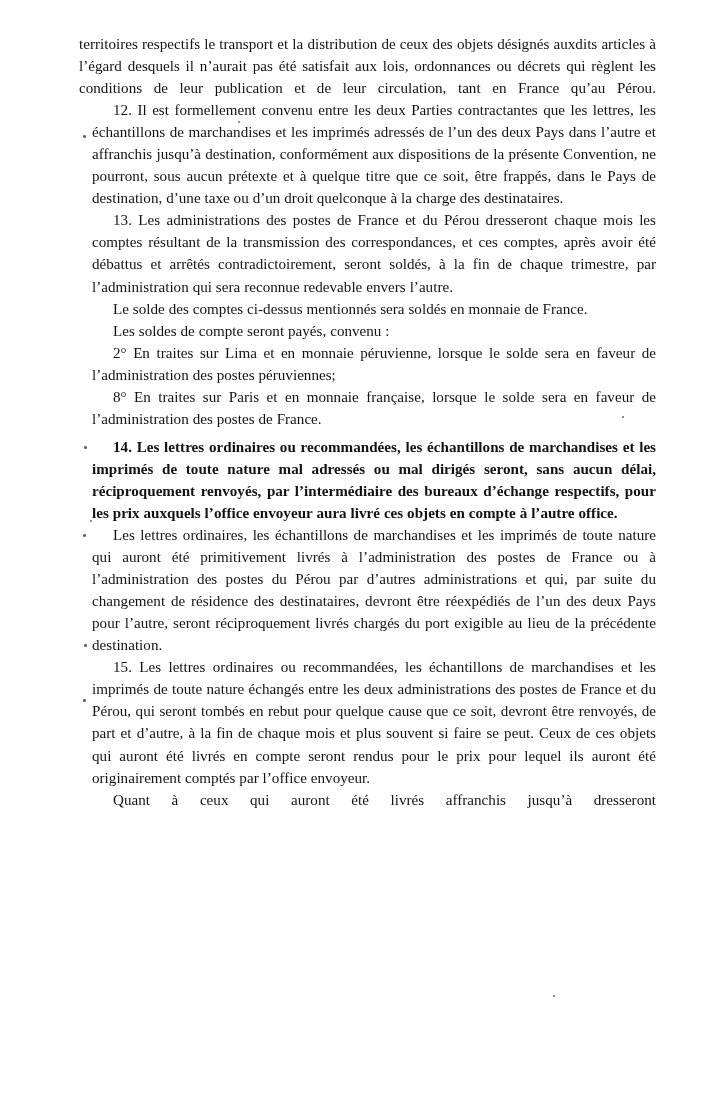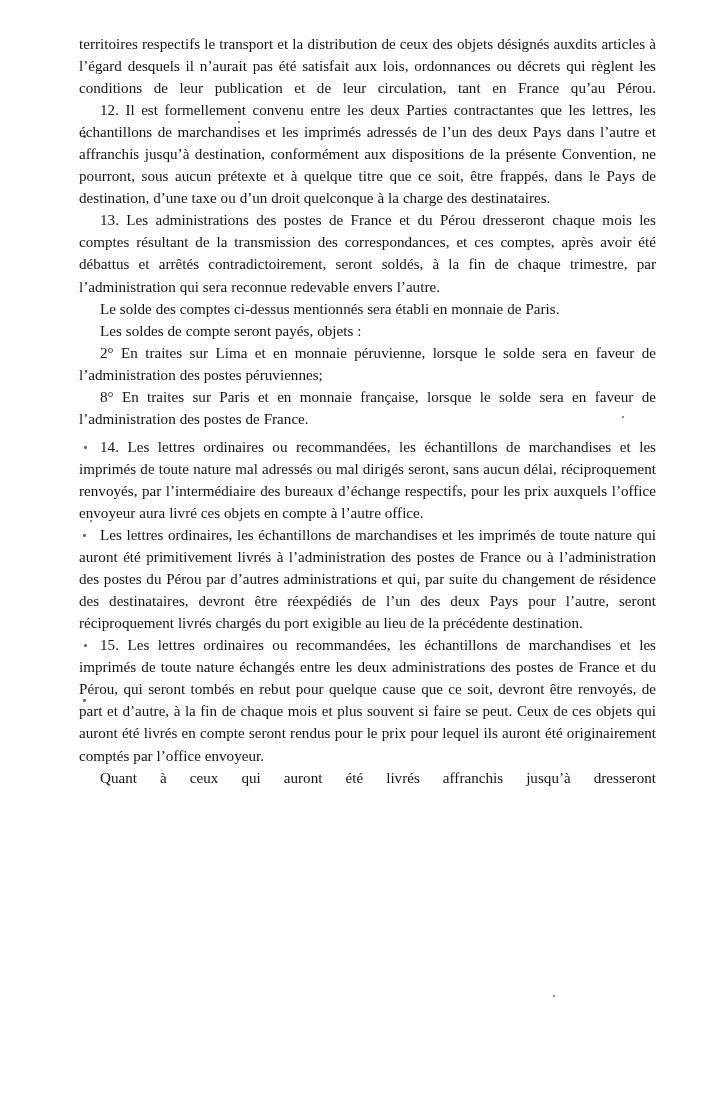--- a/index.html
+++ b/index.html
@@ -36,43 +36,45 @@
     word-spacing: 0.1px;
     letter-spacing: 0.02px;
     -webkit-font-smoothing: antialiased;
   }
   
   p.para.force-justify {
     text-align-last: justify;
   }
   p.para.indent {
     text-indent: 21px;
+    margin-left: 13px;
   }
   p.para.gap-before {
     margin-top: 6px;
+    font-weight: bold;
   }
   
   .speck {
     position: absolute;
     background: #2a2a2a;
     border-radius: 50%;
     opacity: 0.72;
   }
 </style>
 </head>
 <body>
 
 <div id="page">
 
   <div id="text-column">
       <p class="para force-justify">territoires respectifs le transport et la distribution de ceux des objets désignés auxdits articles à l’égard desquels il n’aurait pas été satisfait aux lois, ordonnances ou décrets qui règlent les conditions de leur publication et de leur circulation, tant en France qu’au Pérou.</p>
       <p class="para indent">12. Il est formellement convenu entre les deux Parties contractantes que les lettres, les échantillons de marchandises et les imprimés adressés de l’un des deux Pays dans l’autre et affranchis jusqu’à destination, conformément aux dispositions de la présente Convention, ne pourront, sous aucun prétexte et à quelque titre que ce soit, être frappés, dans le Pays de destination, d’une taxe ou d’un droit quelconque à la charge des destinataires.</p>
       <p class="para indent">13. Les administrations des postes de France et du Pérou dresseront chaque mois les comptes résultant de la transmission des correspondances, et ces comptes, après avoir été débattus et arrêtés contradictoirement, seront soldés, à la fin de chaque trimestre, par l’administration qui sera reconnue redevable envers l’autre.</p>
-      <p class="para indent">Le solde des comptes ci-dessus mentionnés sera établi en monnaie de Paris.</p>
-      <p class="para indent">Les soldes de compte seront payés, objets :</p>
+      <p class="para indent">Le solde des comptes ci-dessus mentionnés sera soldés en monnaie de France.</p>
+      <p class="para indent">Les soldes de compte seront payés, convenu :</p>
       <p class="para indent">2° En traites sur Lima et en monnaie péruvienne, lorsque le solde sera en faveur de l’administration des postes péruviennes;</p>
       <p class="para indent">8° En traites sur Paris et en monnaie française, lorsque le solde sera en faveur de l’administration des postes de France.</p>
       <p class="para indent gap-before">14. Les lettres ordinaires ou recommandées, les échantillons de marchandises et les imprimés de toute nature mal adressés ou mal dirigés seront, sans aucun délai, réciproquement renvoyés, par l’intermédiaire des bureaux d’échange respectifs, pour les prix auxquels l’office envoyeur aura livré ces objets en compte à l’autre office.</p>
       <p class="para indent">Les lettres ordinaires, les échantillons de marchandises et les imprimés de toute nature qui auront été primitivement livrés à l’administration des postes de France ou à l’administration des postes du Pérou par d’autres administrations et qui, par suite du changement de résidence des destinataires, devront être réexpédiés de l’un des deux Pays pour l’autre, seront réciproquement livrés chargés du port exigible au lieu de la précédente destination.</p>
       <p class="para indent">15. Les lettres ordinaires ou recommandées, les échantillons de marchandises et les imprimés de toute nature échangés entre les deux administrations des postes de France et du Pérou, qui seront tombés en rebut pour quelque cause que ce soit, devront être renvoyés, de part et d’autre, à la fin de chaque mois et plus souvent si faire se peut. Ceux de ces objets qui auront été livrés en compte seront rendus pour le prix pour lequel ils auront été originairement comptés par l’office envoyeur.</p>
       <p class="para indent force-justify">Quant à ceux qui auront été livrés affranchis jusqu’à dresseront</p>
     </div>
 
   <div class="speck" style="left:83px; top:135px; width:2.5px; height:2.5px;"></div>
   <div class="speck" style="left:84px; top:446px; width:2.5px; height:2.5px;"></div>

